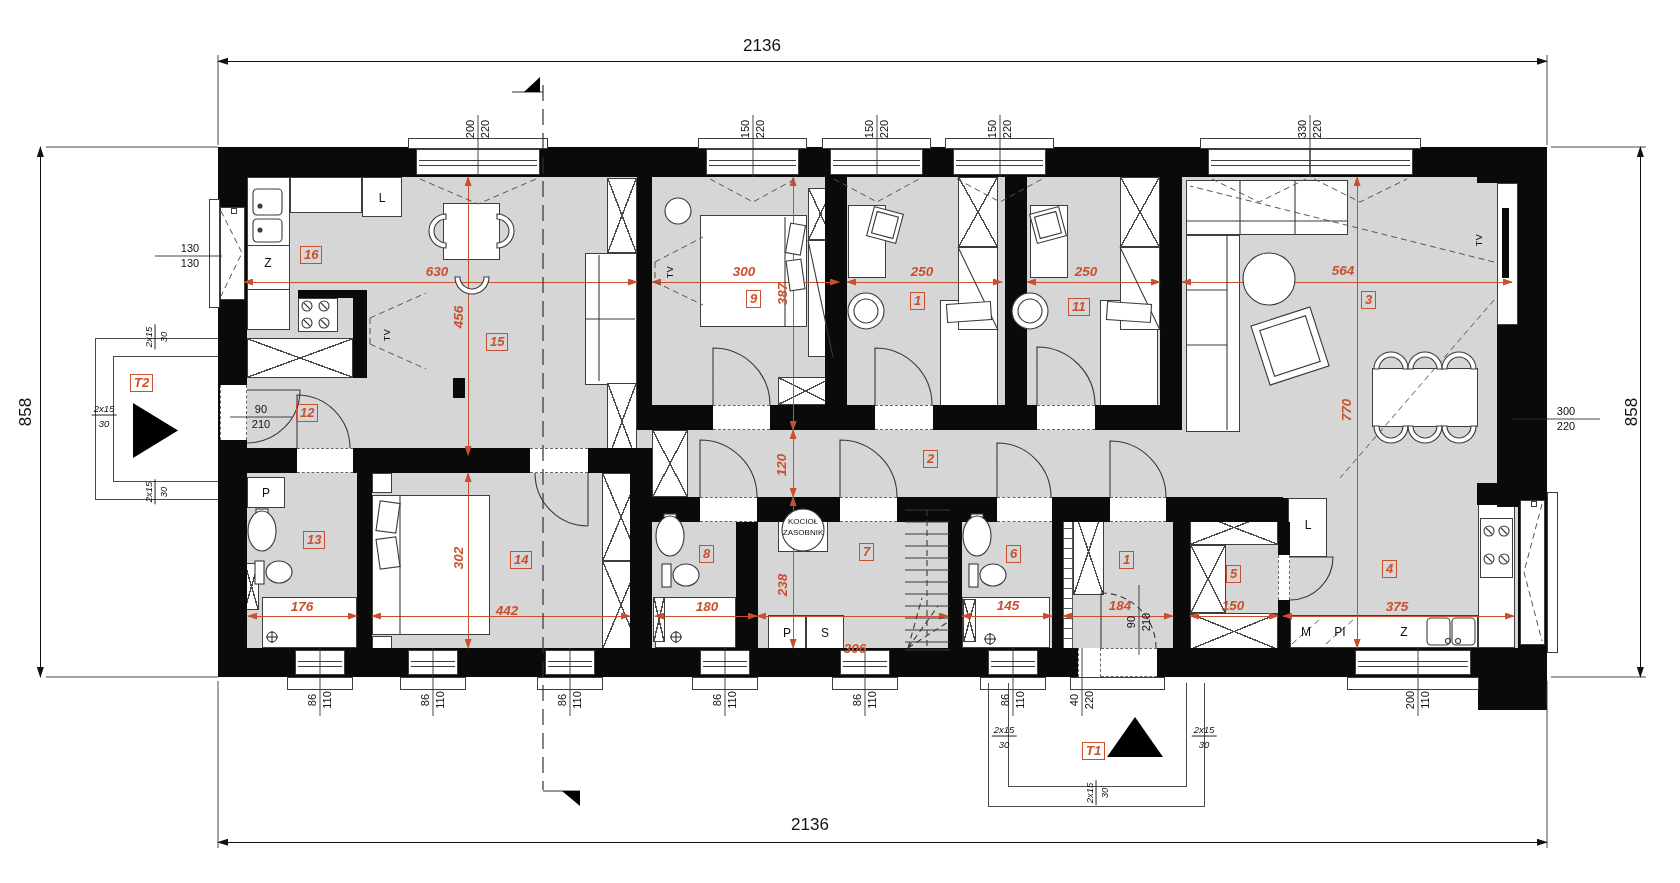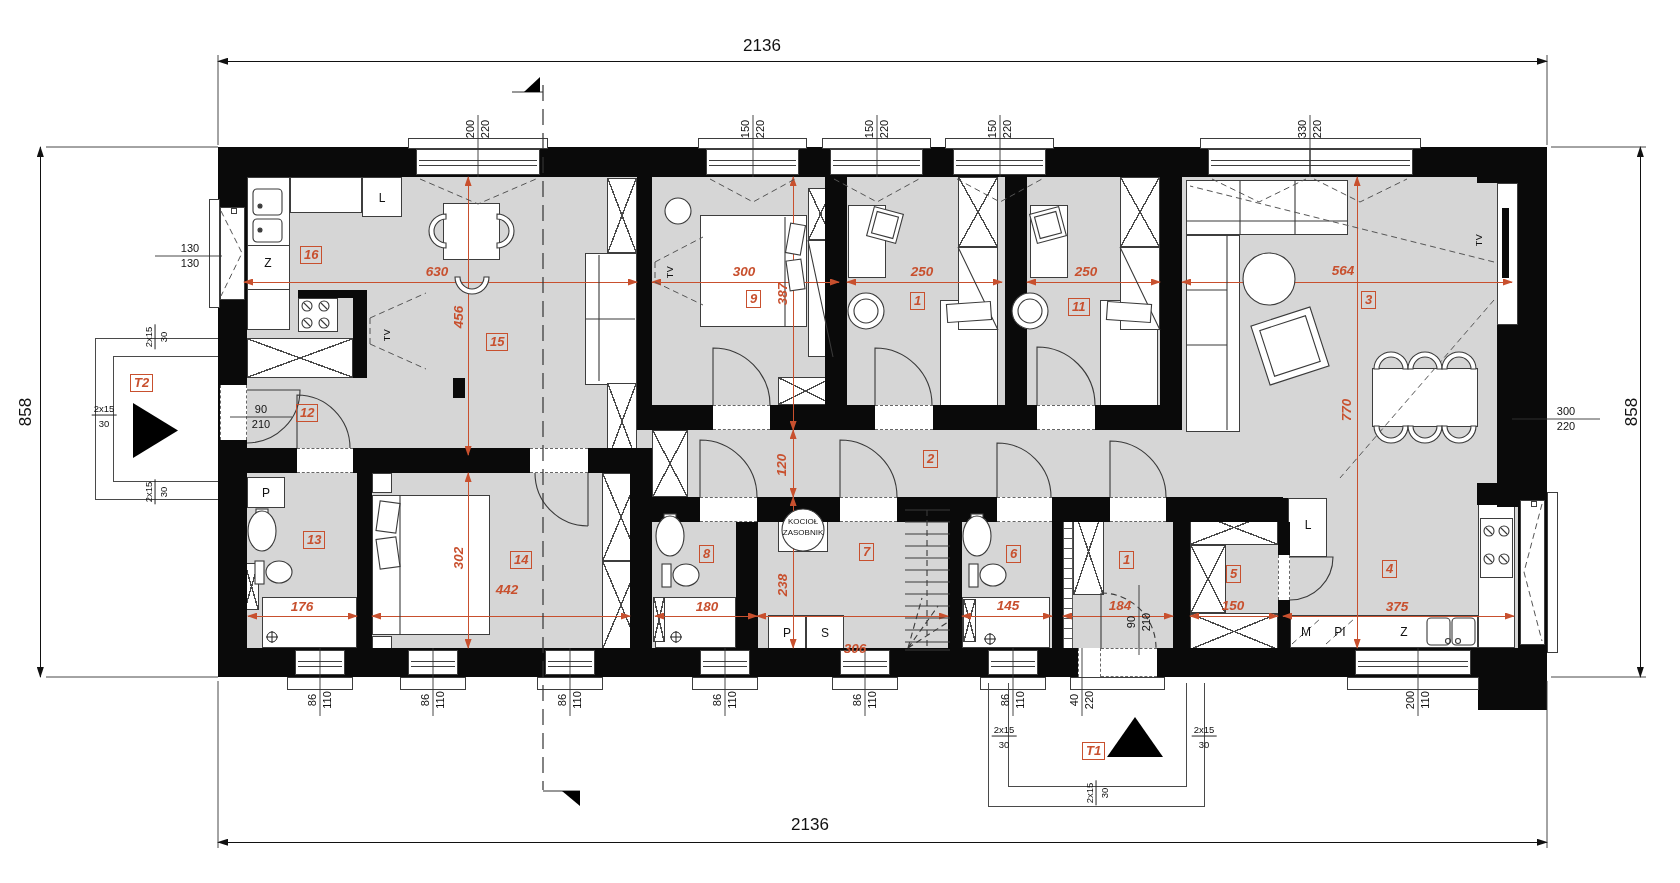--- a/index.html
+++ b/index.html
@@ -22,21 +22,21 @@
   .tline{position:absolute;border:1px solid #4a4a4a;box-sizing:border-box;background:transparent;}
   .tri{position:absolute;background:#000;}
   .lbl{position:absolute;font-size:12px;color:#111;white-space:nowrap;transform:translate(-50%,-50%);line-height:1.05;text-align:center;}
   .rot{transform:translate(-50%,-50%) rotate(-90deg);}
   .big{font-size:17px;}
   .red{color:#c8502e;font-style:italic;font-size:13.5px;font-weight:bold;}
   .rm{position:absolute;color:#c8502e;border:1.4px solid #c8502e;font-style:italic;font-weight:bold;
       font-size:13px;padding:0 3px;line-height:16px;background:transparent;}
   .fr{display:flex;flex-direction:column;align-items:center;gap:3px;font-size:11px;}
   .frb .n{border-bottom:1px solid #222;padding:0 2px 1px;}
-  .frs{font-size:9.5px;}
+  .frs{font-size:9.5px;font-style:italic;}
   .sm{font-size:8px;}
   .tv{font-size:9px;letter-spacing:.5px;}
   .rlh{position:absolute;height:0;border-top:1.4px solid #c8502e;}
   .rlh::before{content:"";position:absolute;left:-1px;top:-4.4px;width:10px;height:7px;background:#c8502e;clip-path:polygon(0 50%,100% 0,100% 100%);}
   .rlh::after{content:"";position:absolute;right:-1px;top:-4.4px;width:10px;height:7px;background:#c8502e;clip-path:polygon(100% 50%,0 0,0 100%);}
   .rlv{position:absolute;width:0;border-left:1.4px solid #c8502e;}
   .rlv::before{content:"";position:absolute;top:-1px;left:-4.4px;width:7px;height:10px;background:#c8502e;clip-path:polygon(50% 0,0 100%,100% 100%);}
   .rlv::after{content:"";position:absolute;bottom:-1px;left:-4.4px;width:7px;height:10px;background:#c8502e;clip-path:polygon(50% 100%,0 0,100% 0);}
   .blh{position:absolute;height:0;border-top:1.3px solid #111;}
   .blh::before{content:"";position:absolute;left:-1px;top:-4.2px;width:11px;height:7px;background:#111;clip-path:polygon(0 50%,100% 0,100% 100%);}
@@ -530,21 +530,21 @@
   <div class="lbl red" style="left:922px;top:272px;">250</div>
   <div class="lbl red" style="left:1086px;top:272px;">250</div>
   <div class="lbl red" style="left:1343px;top:271px;">564</div>
   <div class="lbl red rot" style="left:459px;top:317px;">456</div>
   <div class="lbl red rot" style="left:459px;top:558px;">302</div>
   <div class="lbl red rot" style="left:783px;top:294px;">387</div>
   <div class="lbl red rot" style="left:782px;top:465px;">120</div>
   <div class="lbl red rot" style="left:783px;top:585px;">238</div>
   <div class="lbl red rot" style="left:1347px;top:410px;">770</div>
   <div class="lbl red" style="left:302px;top:607px;">176</div>
-  <div class="lbl red" style="left:507px;top:590px;">442</div>
+  <div class="lbl red" style="left:507px;top:611px;">442</div>
   <div class="lbl red" style="left:707px;top:607px;">180</div>
   <div class="lbl red" style="left:855px;top:606px;margin-top:43px;">306</div>
   <div class="lbl red" style="left:1008px;top:606px;">145</div>
   <div class="lbl red" style="left:1120px;top:606px;">184</div>
   <div class="lbl red" style="left:1233px;top:606px;">150</div>
   <div class="lbl red" style="left:1397px;top:607px;">375</div>
 
   <div class="rm" style="left:300px;top:246px;">16</div>
   <div class="rm" style="left:486px;top:333px;">15</div>
   <div class="rm" style="left:296px;top:404px;text-align:right;">12</div>

